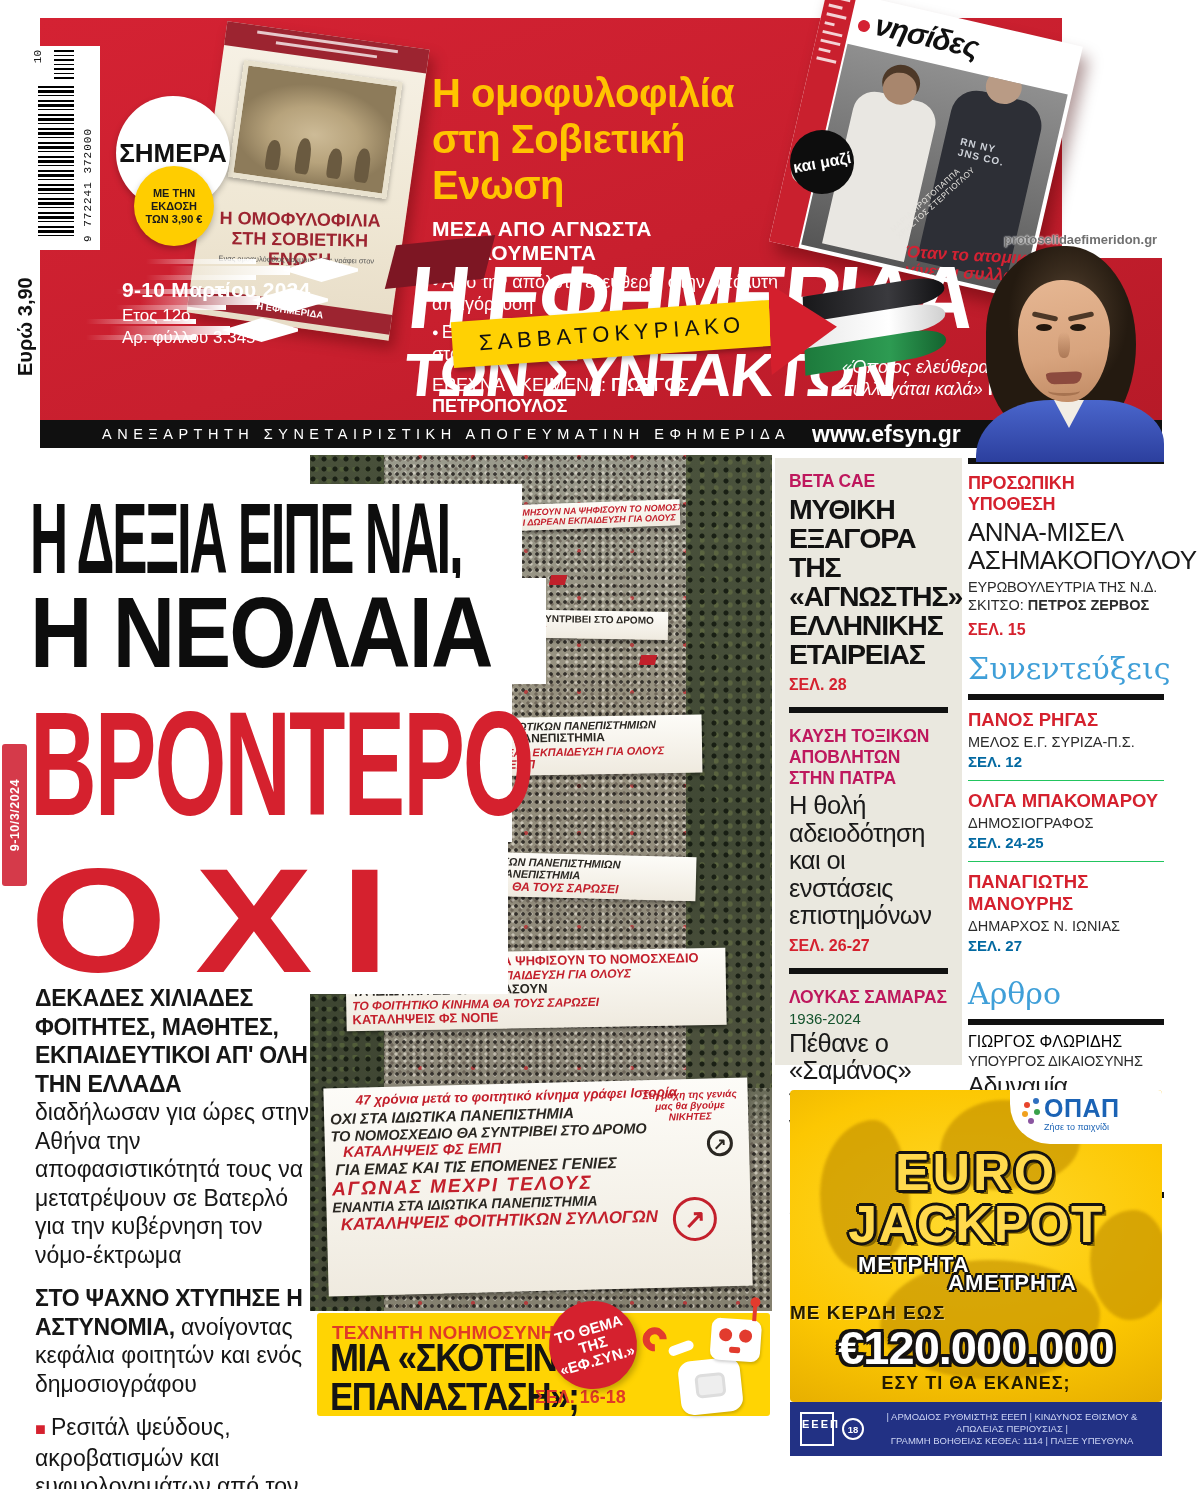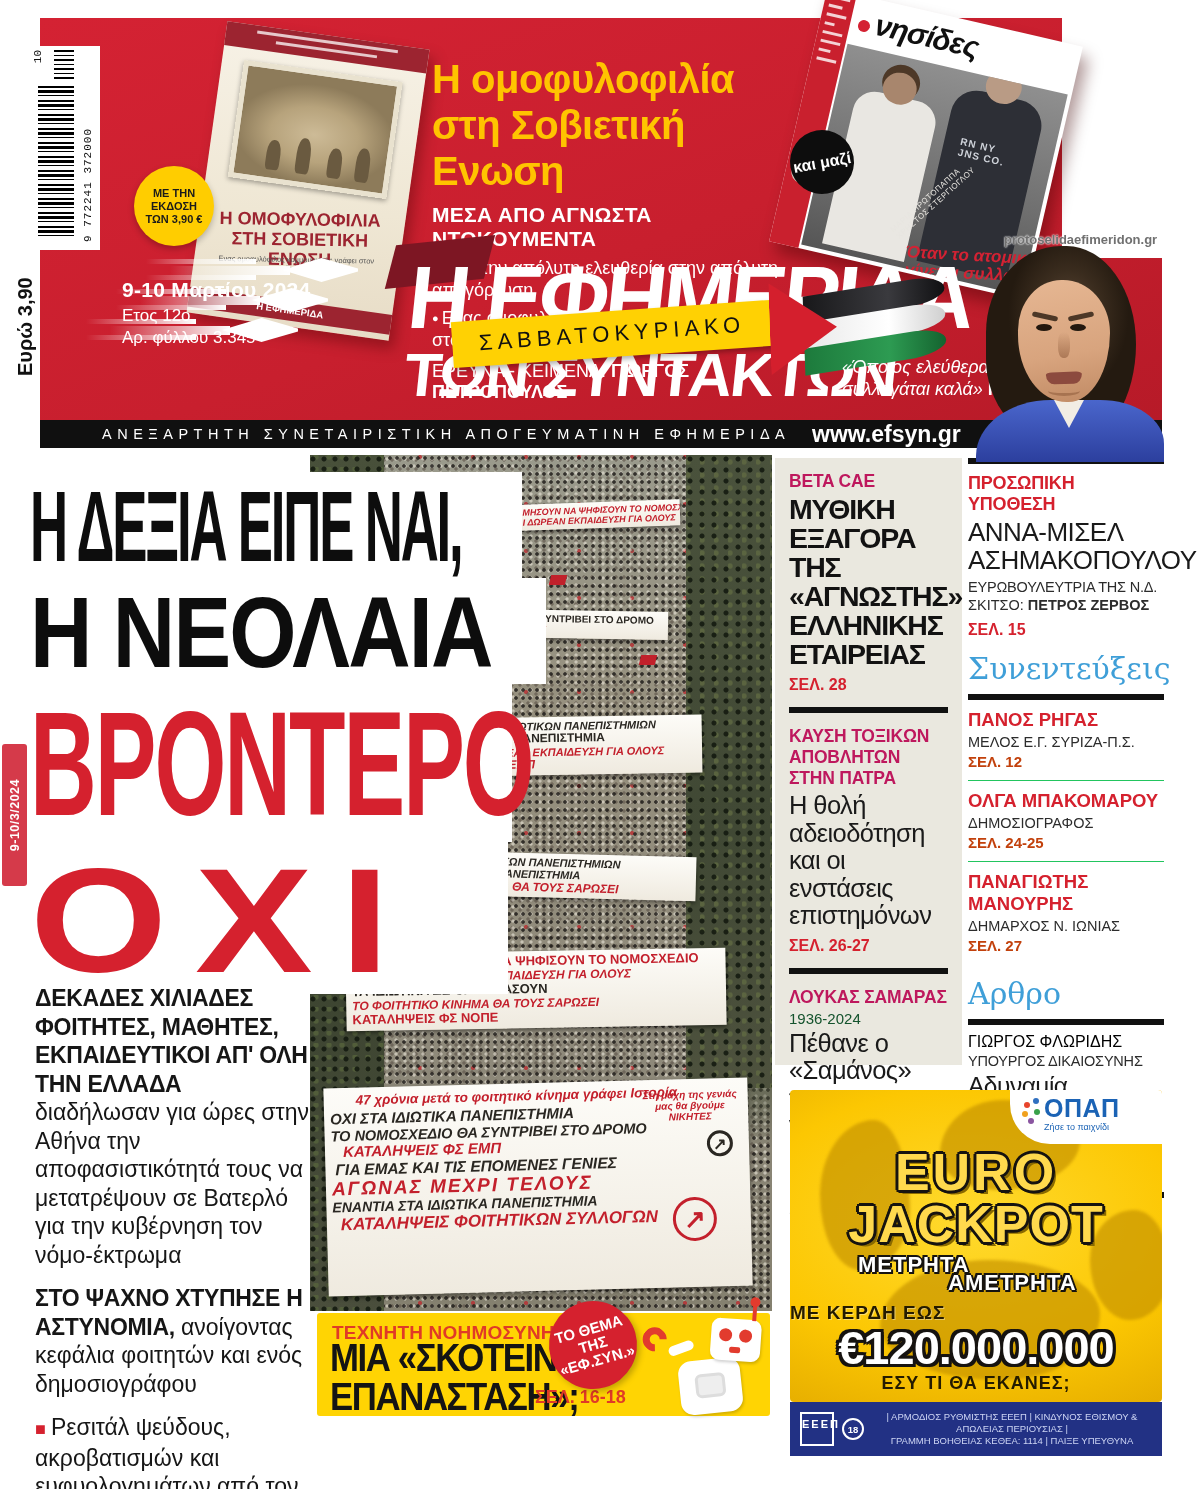--- a/index.html
+++ b/index.html
@@ -44,21 +44,21 @@
         color:#fff;font-size:9.5px;font-weight:bold;text-align:center;line-height:20px;}
 
   
   #today-circle{left:116px;top:96px;width:114px;height:114px;border-radius:50%;background:#fff;
         display:flex;align-items:center;justify-content:center;font-size:26px;font-weight:bold;color:#111;box-shadow:0 3px 6px rgba(0,0,0,.25);}
   #edition-circle{left:134px;top:166px;width:80px;height:80px;border-radius:50%;background:#ffcd00;
         display:flex;align-items:center;justify-content:center;text-align:center;
         font-size:11px;font-weight:bold;color:#1b1b1b;line-height:13px;padding:8px;box-shadow:0 3px 6px rgba(0,0,0,.25);}
 
   
-  #promo{left:432px;top:56px;width:372px;}
+  #promo{left:432px;top:70px;width:372px;}
   .promo-h{color:#ffc400;font-weight:bold;font-size:40px;line-height:46px;letter-spacing:-.5px;}
   .promo-sub{color:#fff;font-weight:bold;font-size:21px;margin-top:9px;letter-spacing:.3px;}
   .promo-li{color:#fff;font-size:18px;margin-top:6px;line-height:22px;}
   .promo-li::before{content:"● ";color:#fff;font-size:11px;vertical-align:2px;}
   .promo-credit{color:#fff;font-size:18px;margin-top:10px;}
   .promo-credit .cn{font-weight:bold;}
 
   
   #mag{left:795px;top:14px;width:262px;height:260px;transform:rotate(13deg);background:#fff;box-shadow:8px 10px 16px rgba(60,0,0,.4);}
   .mag-side{position:absolute;left:0;top:0;width:30px;height:100%;background:#c9202e;}
@@ -162,21 +162,21 @@
   .bl{font-weight:bold;line-height:1.12;white-space:nowrap;}
   .bl.red{color:#c3202c;}
   .bl.blk{color:#2a2722;}
   .bl.hand{font-style:italic;}
   .acirc{display:inline-block;width:26px;height:26px;border:3px solid #2a2722;border-radius:50%;color:#2a2722;
         font-size:16px;font-weight:bold;text-align:center;line-height:22px;}
   .acirc.red{border-color:#c3202c;color:#c3202c;}
 
   .hl{position:absolute;left:30px;background:#fff;z-index:3;}
   .hl > span{display:inline-block;transform-origin:left top;font-weight:bold;color:#0d0d0d;white-space:nowrap;}
-  #hl1{top:472px;width:492px;height:106px;text-align:right;}
+  #hl1{top:484px;width:492px;height:106px;text-align:right;}
   #hl1 > span{font-size:96px;line-height:104px;letter-spacing:-4px;transform:scale(.55,1.05);}
   #hl2{top:578px;width:516px;height:106px;}
   #hl2 > span{font-size:96px;line-height:104px;letter-spacing:-2px;transform:scale(.9,1.05);}
   #hl3{top:684px;width:482px;height:158px;}
   #hl3 > span{font-size:140px;line-height:152px;letter-spacing:-3px;color:#d5212e;transform:scale(.66,1.06);}
   #hl4{top:842px;width:478px;height:152px;}
   #hl4 > span{font-size:140px;line-height:150px;letter-spacing:22px;color:#d5212e;transform:scale(1.26,1.06);}
 
   #spine-tab{left:2px;top:744px;width:25px;height:142px;background:#d53a4a;border-radius:3px;z-index:4;
         display:flex;align-items:center;justify-content:center;}
@@ -205,21 +205,21 @@
   .rl-name{color:#1a1a1a;font-size:26px;line-height:28px;font-weight:400;letter-spacing:-.5px;margin-top:3px;}
   .rl-role{color:#2c2c2c;font-size:14.5px;margin-top:5px;letter-spacing:-.2px;}
   .rl-sk{color:#2c2c2c;font-size:14.5px;margin-top:2px;}
   .rl-sk .b{font-weight:bold;}
   .rl-pg{color:#d5212e;font-weight:bold;font-size:16px;margin-top:8px;}
   .rl-head{color:#3f9fd8;font-family:"DejaVu Serif",serif;font-size:30px;margin:12px 0 8px;}
   .iv{padding:9px 0 10px;}
   .iv + .iv{border-top:1px solid #22c55e;}
   .iv .n{color:#d5212e;font-weight:bold;font-size:18.5px;}
   .iv .r{color:#2c2c2c;font-size:14.5px;margin-top:3px;}
-  .iv .p{color:#c2410c;font-weight:bold;font-size:15px;margin-top:3px;}
+  .iv .p{color:#0369a1;font-weight:bold;font-size:15px;margin-top:3px;}
   .rl-title{color:#1a1a1a;font-size:24.5px;line-height:26.5px;font-weight:400;letter-spacing:-.5px;margin-top:4px;}
   .rl-pgin{color:#d5212e;font-weight:bold;font-size:15.5px;}
 
   
   #ai-box{left:317px;top:1313px;width:453px;height:103px;background:#ffd403;border-radius:3px;z-index:3;}
   .ai-kick{position:absolute;left:15px;top:9px;color:#e03a27;font-weight:bold;font-size:19px;letter-spacing:.2px;}
   .ai-title{position:absolute;left:13px;top:26px;width:320px;color:#141414;font-weight:bold;font-size:37px;line-height:37px;letter-spacing:-1.5px;transform:scale(.94,1.04);transform-origin:left top;}
   .ai-pg{position:absolute;left:218px;top:74px;color:#e03a27;font-weight:bold;font-size:18px;}
   #ai-badge{position:absolute;left:232px;top:-12px;width:88px;height:88px;border-radius:50%;background:#d5212e;transform:rotate(-16deg);
         display:flex;align-items:center;justify-content:center;text-align:center;color:#fff;font-weight:bold;font-size:15px;line-height:16px;padding:10px;
@@ -295,20 +295,21 @@
       <i style="left:30px"></i>
         <i style="left:60px;height:36px"></i>
         <i style="left:92px"></i>
         <i style="left:120px;height:34px"></i>
     </div>
     <div class="bk-title">Η ΟΜΟΦΥΛΟΦΙΛΙΑ ΣΤΗ ΣΟΒΙΕΤΙΚΗ ΕΝΩΣΗ</div>
     <div class="bk-sub">Ενας ομοφυλόφιλος κομμουνιστής γράφει στον Στάλιν</div>
     <div class="bk-imprint">Η ΕΦΗΜΕΡΙΔΑ</div>
   </div>
 
+  <div id="today-circle" class="abs">ΣΗΜΕΡΑ</div>
   <div id="edition-circle" class="abs">ΜΕ ΤΗΝ ΕΚΔΟΣΗ ΤΩΝ 3,90 €</div>
 
   <div id="promo" class="abs">
     <div class="promo-h">Η ομοφυλοφιλία</div>
     <div class="promo-h">στη Σοβιετική Ενωση</div>
     <div class="promo-sub">ΜΕΣΑ ΑΠΟ ΑΓΝΩΣΤΑ ΝΤΟΚΟΥΜΕΝΤΑ</div>
     <div class="promo-li">Από την απόλυτη ελευθερία στην απόλυτη απαγόρευση</div>
     <div class="promo-li">Ενας ομοφυλόφιλος κομμουνιστής γράφει στον Στάλιν</div>
     <div class="promo-credit">
       <span>ΕΡΕΥΝΑ - ΚΕΙΜΕΝΑ:</span>

